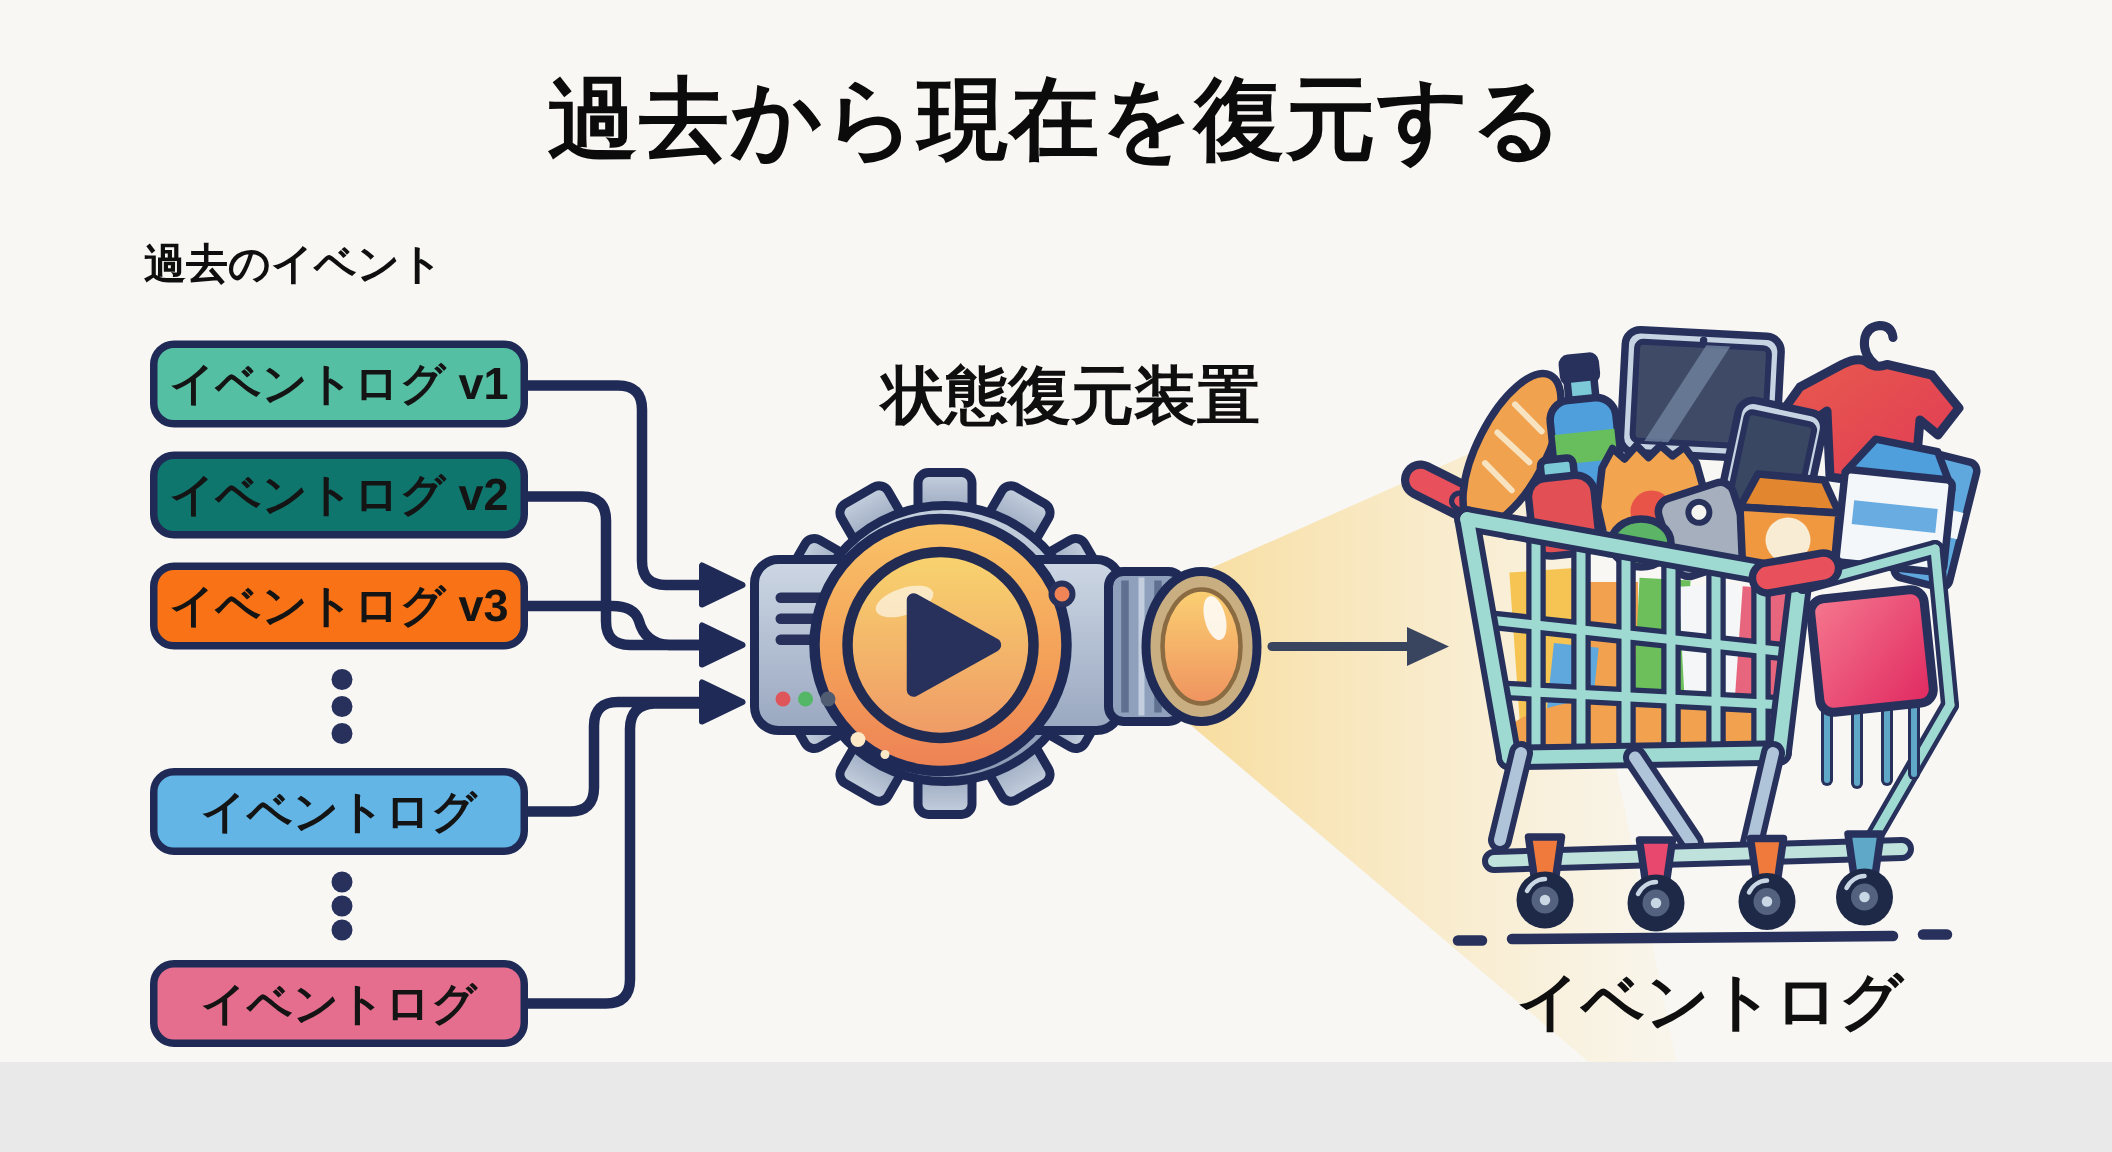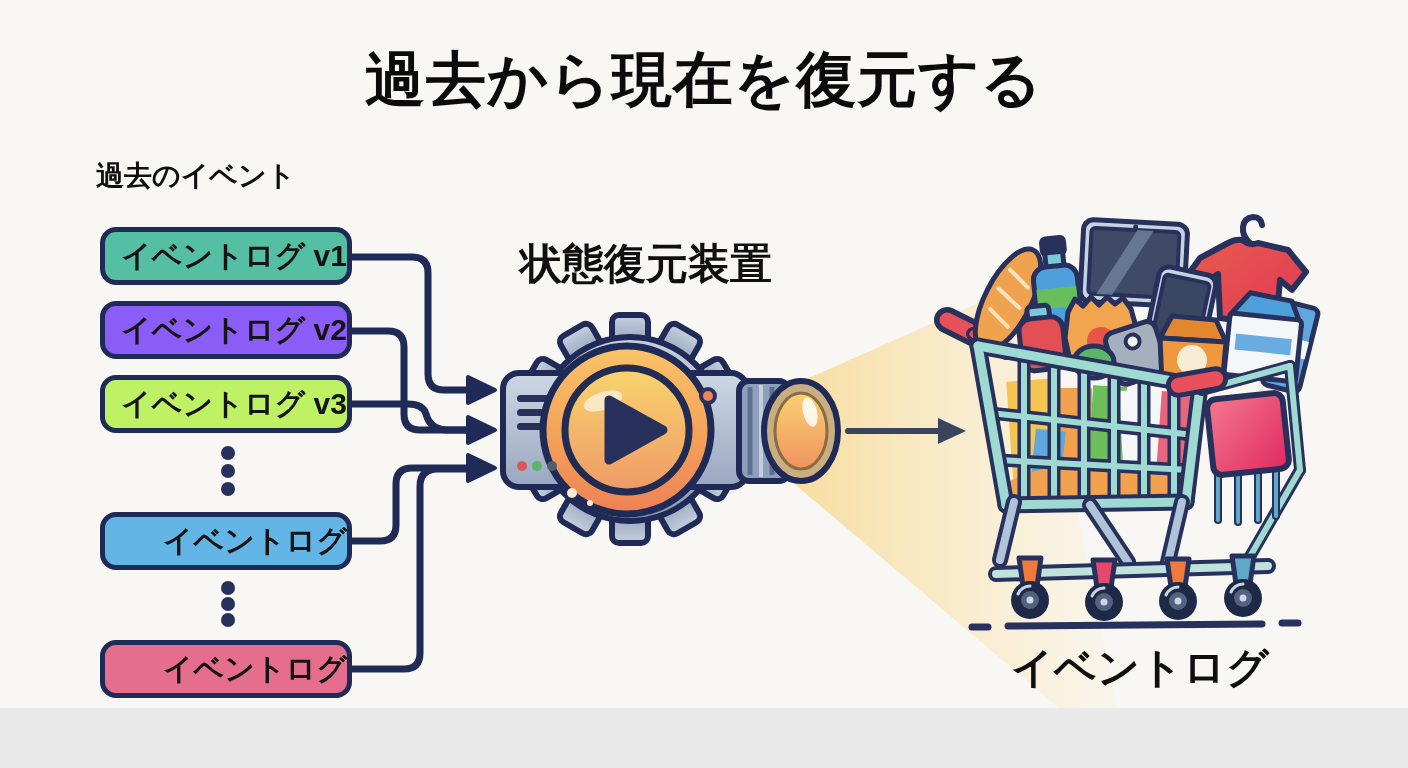--- a/index.html
+++ b/index.html
@@ -6,26 +6,26 @@
   .stage{
     position:relative;width:1408px;height:708px;overflow:hidden;
     background:#F8F7F4;
     font-family:Liberation Sans, sans-serif;
     color:#0F0F0F;
   }
   .stage svg.scene{position:absolute;left:0;top:0;z-index:1;}
   .txt{position:absolute;z-index:3;font-weight:800;white-space:nowrap;}
   .main-title{left:0;top:40px;width:1408px;text-align:center;font-size:60px;letter-spacing:1px;color:#0b0b0b;}
   .left-heading{left:96px;top:157px;font-size:28px;}
-  .center-heading{left:520px;top:236px;width:320px;text-align:left;font-size:42px;}
+  .center-heading{left:520px;top:236px;width:320px;text-align:right;font-size:42px;}
   .right-heading{left:985px;top:640px;width:310px;text-align:center;font-size:42px;}
   .event-box{
     position:absolute;left:100px;width:252px;height:58px;z-index:2;
     border:5px solid #1F2B56;border-radius:16px;box-sizing:border-box;
-    display:flex;align-items:center;justify-content:flex-end;
+    display:flex;align-items:center;justify-content:center;
     font-size:30px;font-weight:800;color:#141414;
   }
 </style>
 </head>
 <body>
 
 <div class="stage">
 
   <svg class="scene" width="1408" height="768" viewBox="0 0 1408 768">
     <defs>
@@ -351,24 +351,24 @@
   </svg>
 
   <div class="txt main-title">過去から現在を復元する</div>
   <div class="txt left-heading">過去のイベント</div>
   <div class="txt center-heading">状態復元装置</div>
   <div class="txt right-heading">イベントログ</div>
 
   <div class="event-box" style="top: 227px; background: rgb(84, 191, 162);">
     <span>イベントログ v1</span>
   </div>
-  <div class="event-box" style="top: 301px; background: #8b5cf6;">
+  <div class="event-box" style="top: 301px; background: #0f766e;">
     <span>イベントログ v2</span>
   </div>
-  <div class="event-box" style="top: 375px; background: #bef264;">
+  <div class="event-box" style="top: 375px; background: #f97316;">
     <span>イベントログ v3</span>
   </div>
   <div class="event-box" style="top: 512px; background: rgb(98, 181, 229);">
     <span>イベントログ</span>
   </div>
   <div class="event-box" style="top: 640px; background: rgb(229, 110, 142);">
     <span>イベントログ</span>
   </div>
 
 </div>

